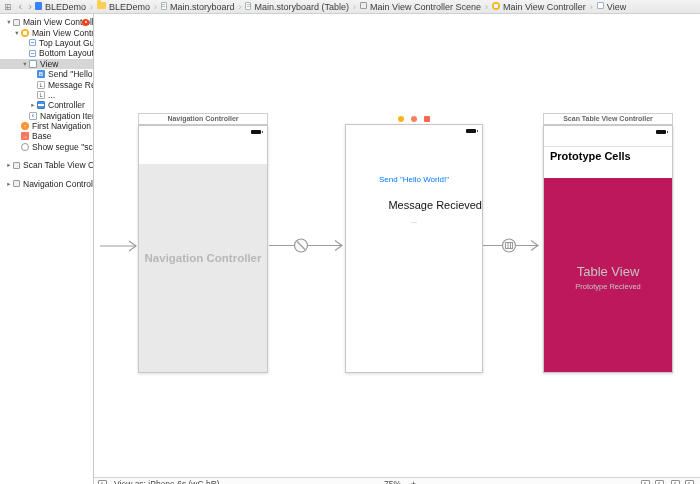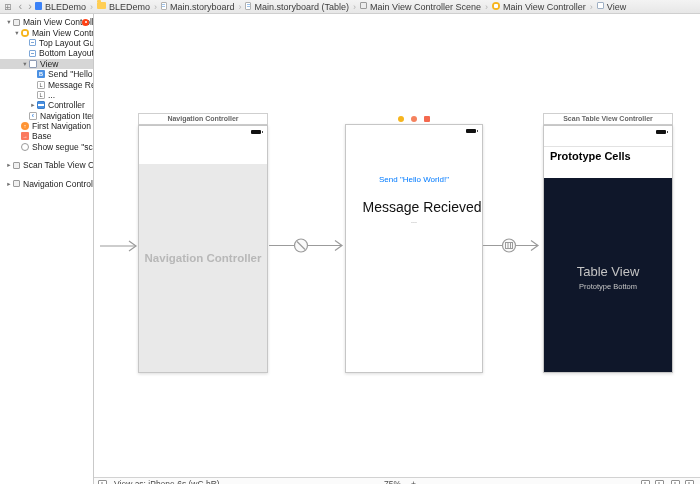--- a/index.html
+++ b/index.html
@@ -67,25 +67,25 @@
   .battery{position:absolute;top:4px;right:6px;width:10px;height:4px;background:#111;border-radius:1px}
   .battery::after{content:"";position:absolute;right:-2px;top:1px;width:1.5px;height:2px;background:#111;border-radius:0 1px 1px 0}
   .gray-body{position:absolute;left:0;right:0;bottom:0;background:#e9e9e9;text-align:center}
   .navc-label{padding-top:88px;font-size:11.5px;font-weight:bold;color:#b8b8b8}
   .dock{position:absolute;display:flex;justify-content:center;align-items:center;gap:7px;height:10px}
   .dk{width:6px;height:6px;border-radius:50%}
   .dk-vc{background:#f6b51e}
   .dk-fr{background:#f5825e}
   .dk-exit{background:#f4694f;border-radius:1px}
   .mv-button{position:absolute;left:0;right:0;top:50px;text-align:center;font-size:8px;color:#007aff}
-  .mv-label{position:absolute;left:16px;right:0;top:74px;text-align:center;font-size:14px;color:#111}
+  .mv-label{position:absolute;left:16px;right:0;top:74px;text-align:right;font-size:11px;color:#111}
   .mv-dots{position:absolute;left:0;right:0;top:92px;text-align:center;font-size:7px;color:#8a8a8a}
   .proto-band{position:absolute;left:0;right:0;top:20px;height:32px;background:#fff;border-top:1px solid #e2e2e2}
   .proto-label{font-size:11px;font-weight:bold;color:#000;padding:3px 0 0 6px}
-  .tv-body{position:absolute;left:0;right:0;top:52px;bottom:0;background:#0f172a;text-align:center}
+  .tv-body{position:absolute;left:0;right:0;top:52px;bottom:0;background:#be185d;text-align:center}
   .tv-label{padding-top:86px;font-size:13px;color:#c4c4c4}
   .tv-sub{margin-top:3px;font-size:7.5px;color:#c4c4c4}
   .segue{position:absolute}
 
   
   .bottombar{position:absolute;left:94px;top:477px;width:606px;height:7px;background:#fbfbfb;
     border-top:1px solid #d2d2d2;overflow:hidden;font-size:8.5px;color:#4a4a4a}
   .bb{position:absolute;top:1px;white-space:nowrap}
   .bb-ic{position:absolute;top:2px;width:9px;height:8px;border:1px solid #8f8f8f;border-radius:1px;background:#fff}
   .bb-ic::before{content:"";position:absolute;left:2px;top:1px;bottom:1px;width:2px;background:#bdbdbd}
@@ -252,21 +252,21 @@
   </svg>
 
   <div class="scene-header" style="left:449px;top:99px;width:130px">Scan Table View Controller</div>
   <div class="device" style="left:449px;top:111px;width:130px;height:248px">
     <span class="battery"></span>
     <div class="proto-band">
       <div class="proto-label">Prototype Cells</div>
     </div>
     <div class="tv-body">
       <div class="tv-label">Table View</div>
-      <div class="tv-sub">Prototype Bottom</div>
+      <div class="tv-sub">Prototype Recieved</div>
     </div>
   </div>
 </div>
 
 <div class="bottombar">
   <span class="bb-ic" style="left:4px"></span>
   <span class="bb" style="left:20px">View as: iPhone 6s (wC hR)</span>
   <span class="bb" style="left:277px">−</span>
   <span class="bb" style="left:290px">75%</span>
   <span class="bb" style="left:317px">+</span>

